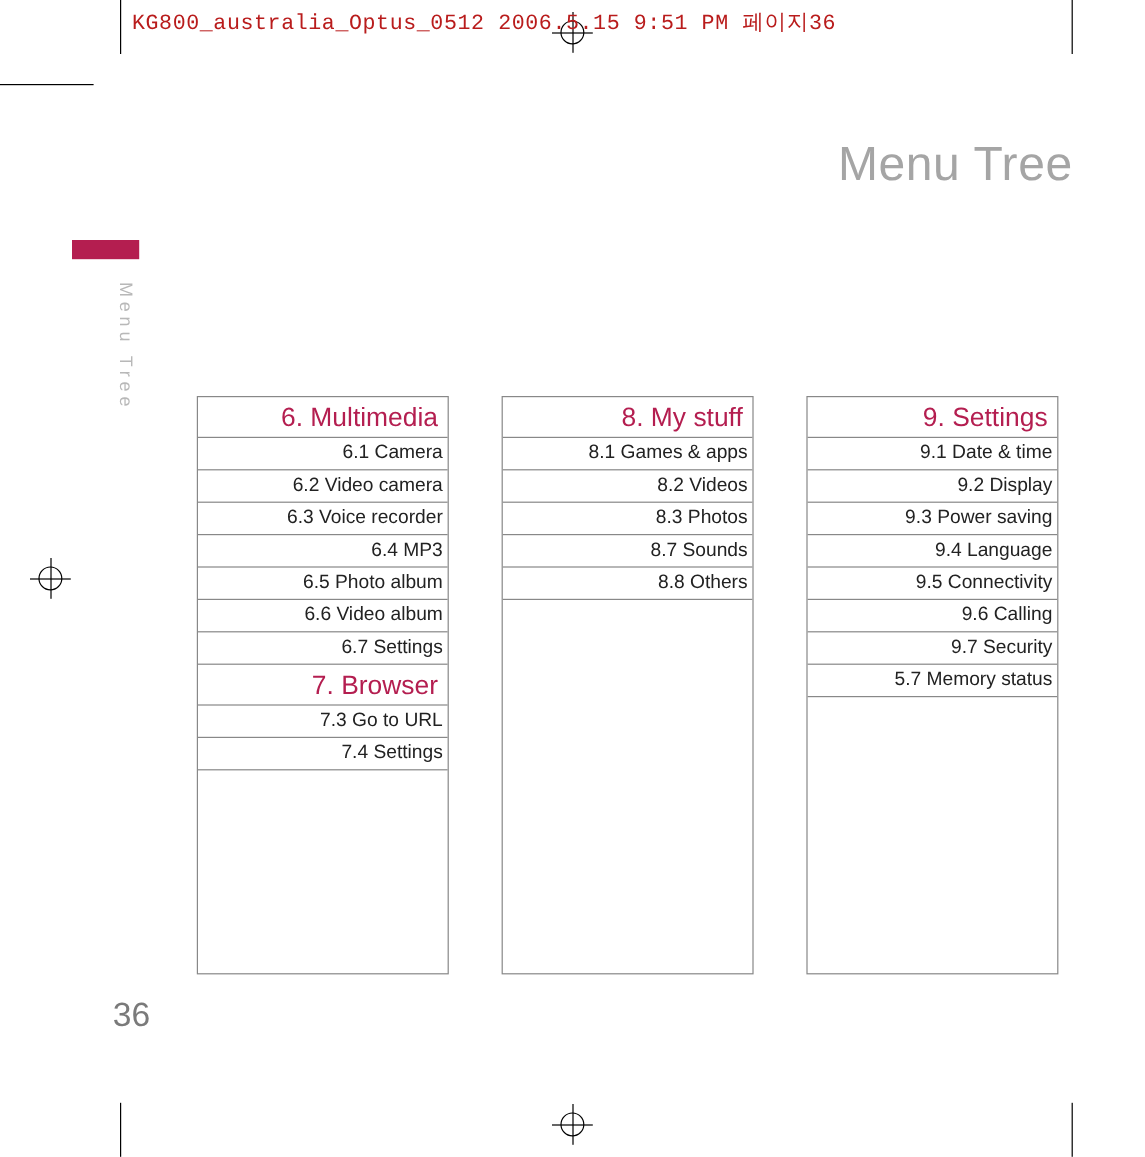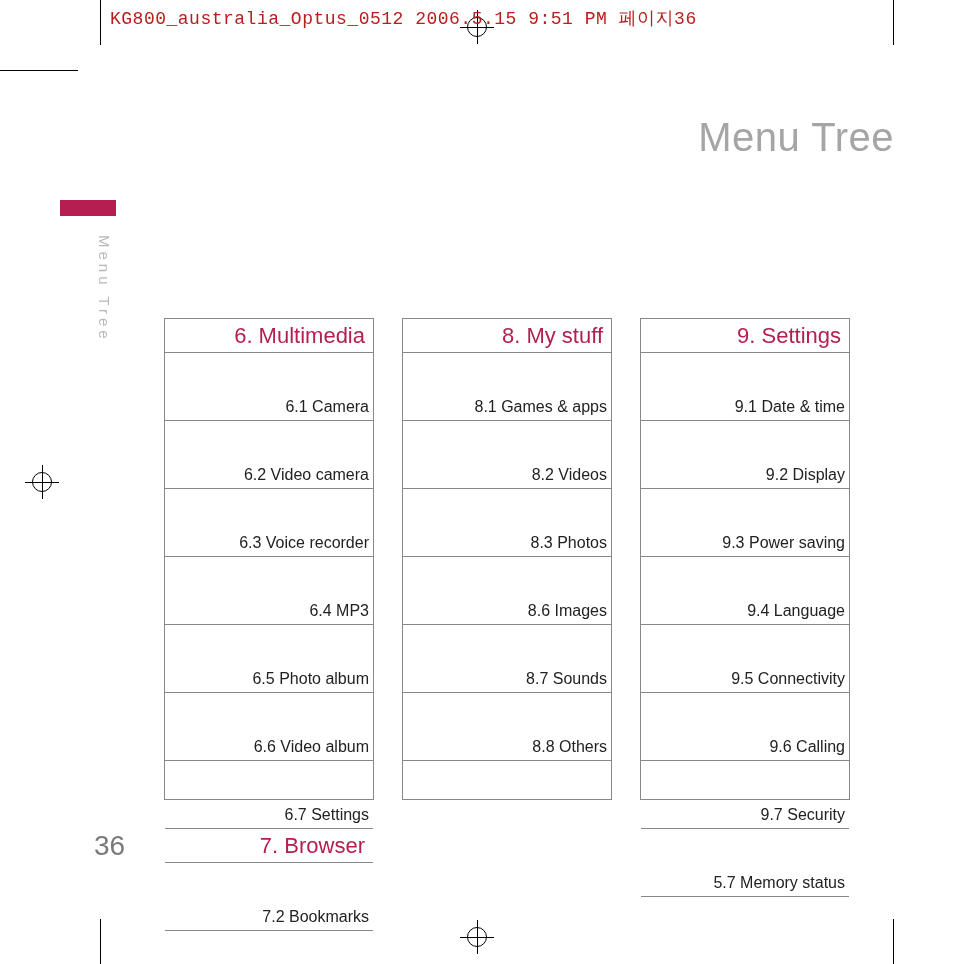--- a/index.html
+++ b/index.html
@@ -104,45 +104,44 @@
   .pagenum {
     position: absolute;
     left: -6px;
     bottom: 8px;
     font-size: 28px;
     color: #7a7a7a;
     font-weight: 400;
   }
   .columns {
     position: absolute;
-    top: 248px;
+    top: 260px;
     left: 64px;
     display: flex;
-    gap: 28px;
+    gap: 44px;
   }
   .col {
     width: 210px;
     border: 1px solid #888;
     height: 482px;
     background: #fff;
   }
   .section-head {
     font-size: 22px;
     color: #b41e50;
     padding: 4px 8px 3px 10px;
     border-bottom: 1px solid #888;
     font-weight: 400;
   }
   .item {
     font-size: 16px;
     color: #222;
     padding: 4px 4px 4px 28px;
     border-bottom: 1px solid #888;
     font-weight: 500;
-    margin-top: 41px;
   }
   .item:last-child { border-bottom: 1px solid #888; }
 </style>
 </head>
 <body>
 
 <div class="header-line hl-left"></div>
 <div class="header-line hl-right"></div>
 <div class="footer-line fl-left"></div>
 <div class="footer-line fl-right"></div>
@@ -177,30 +176,29 @@
     <div class="col">
       <div class="section-head">6. Multimedia</div>
       <div class="item">6.1 Camera</div>
       <div class="item">6.2 Video camera</div>
       <div class="item">6.3 Voice recorder</div>
       <div class="item">6.4 MP3</div>
       <div class="item">6.5 Photo album</div>
       <div class="item">6.6 Video album</div>
       <div class="item">6.7 Settings</div>
       <div class="section-head">7. Browser</div>
-      <div class="item">7.2 Bookmarks</div>
       <div class="item">7.3 Go to URL</div>
+      <div class="item">7.4 Settings</div>
     </div>
 
     <div class="col">
       <div class="section-head">8. My stuff</div>
       <div class="item">8.1 Games &amp; apps</div>
       <div class="item">8.2 Videos</div>
       <div class="item">8.3 Photos</div>
-      <div class="item">8.6 Images</div>
       <div class="item">8.7 Sounds</div>
       <div class="item">8.8 Others</div>
     </div>
 
     <div class="col">
       <div class="section-head">9. Settings</div>
       <div class="item">9.1 Date &amp; time</div>
       <div class="item">9.2 Display</div>
       <div class="item">9.3 Power saving</div>
       <div class="item">9.4 Language</div>

